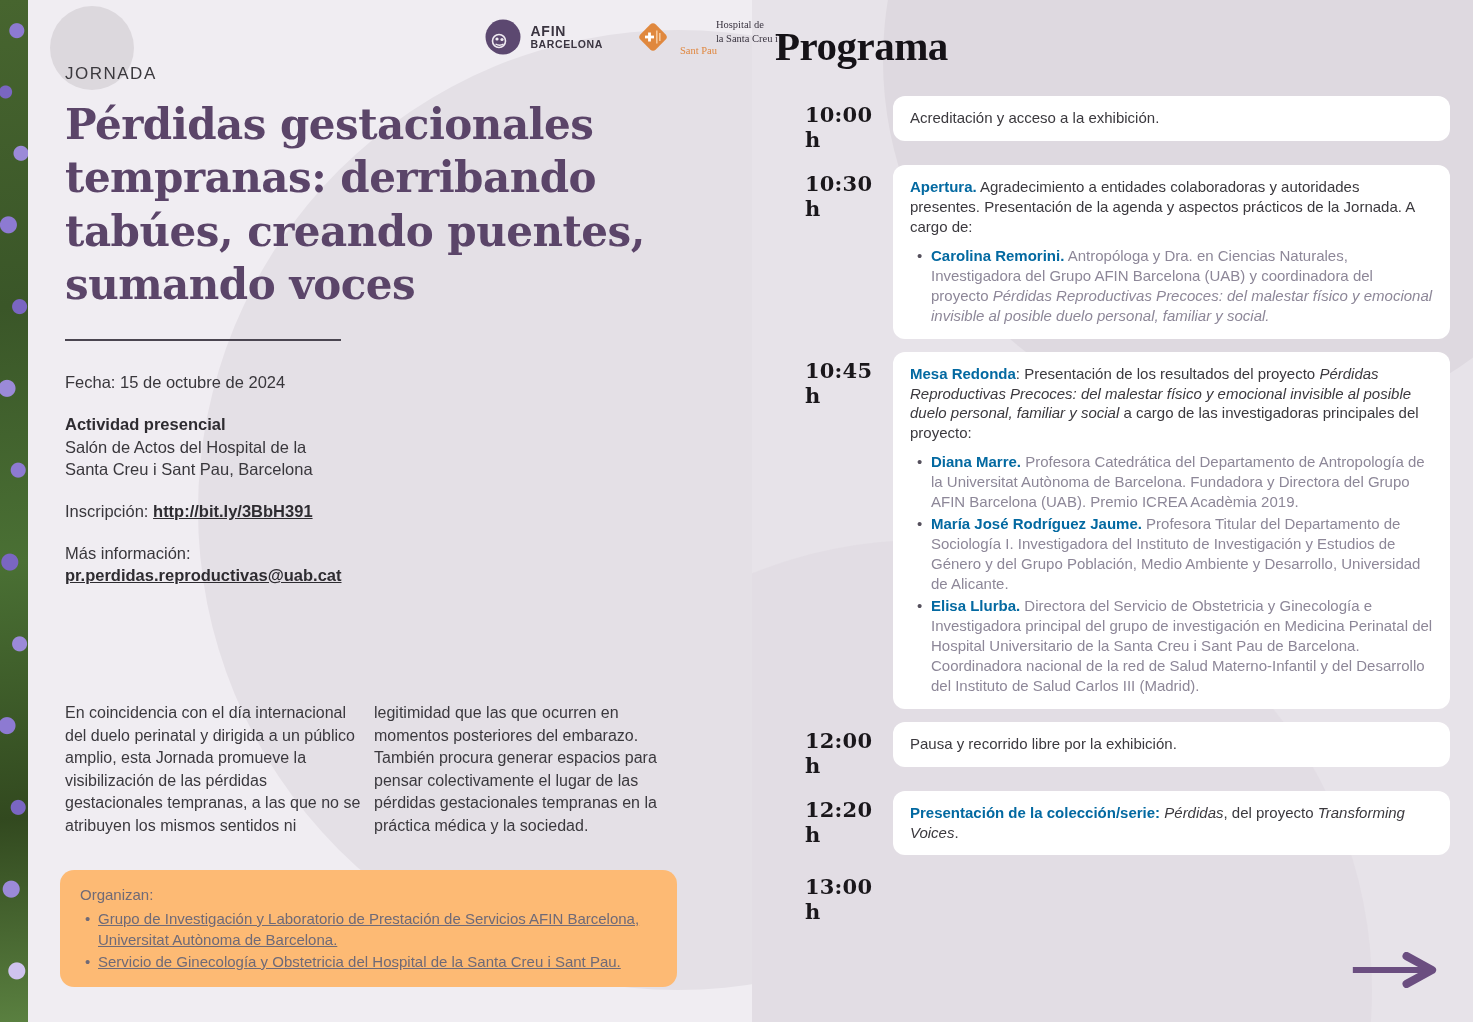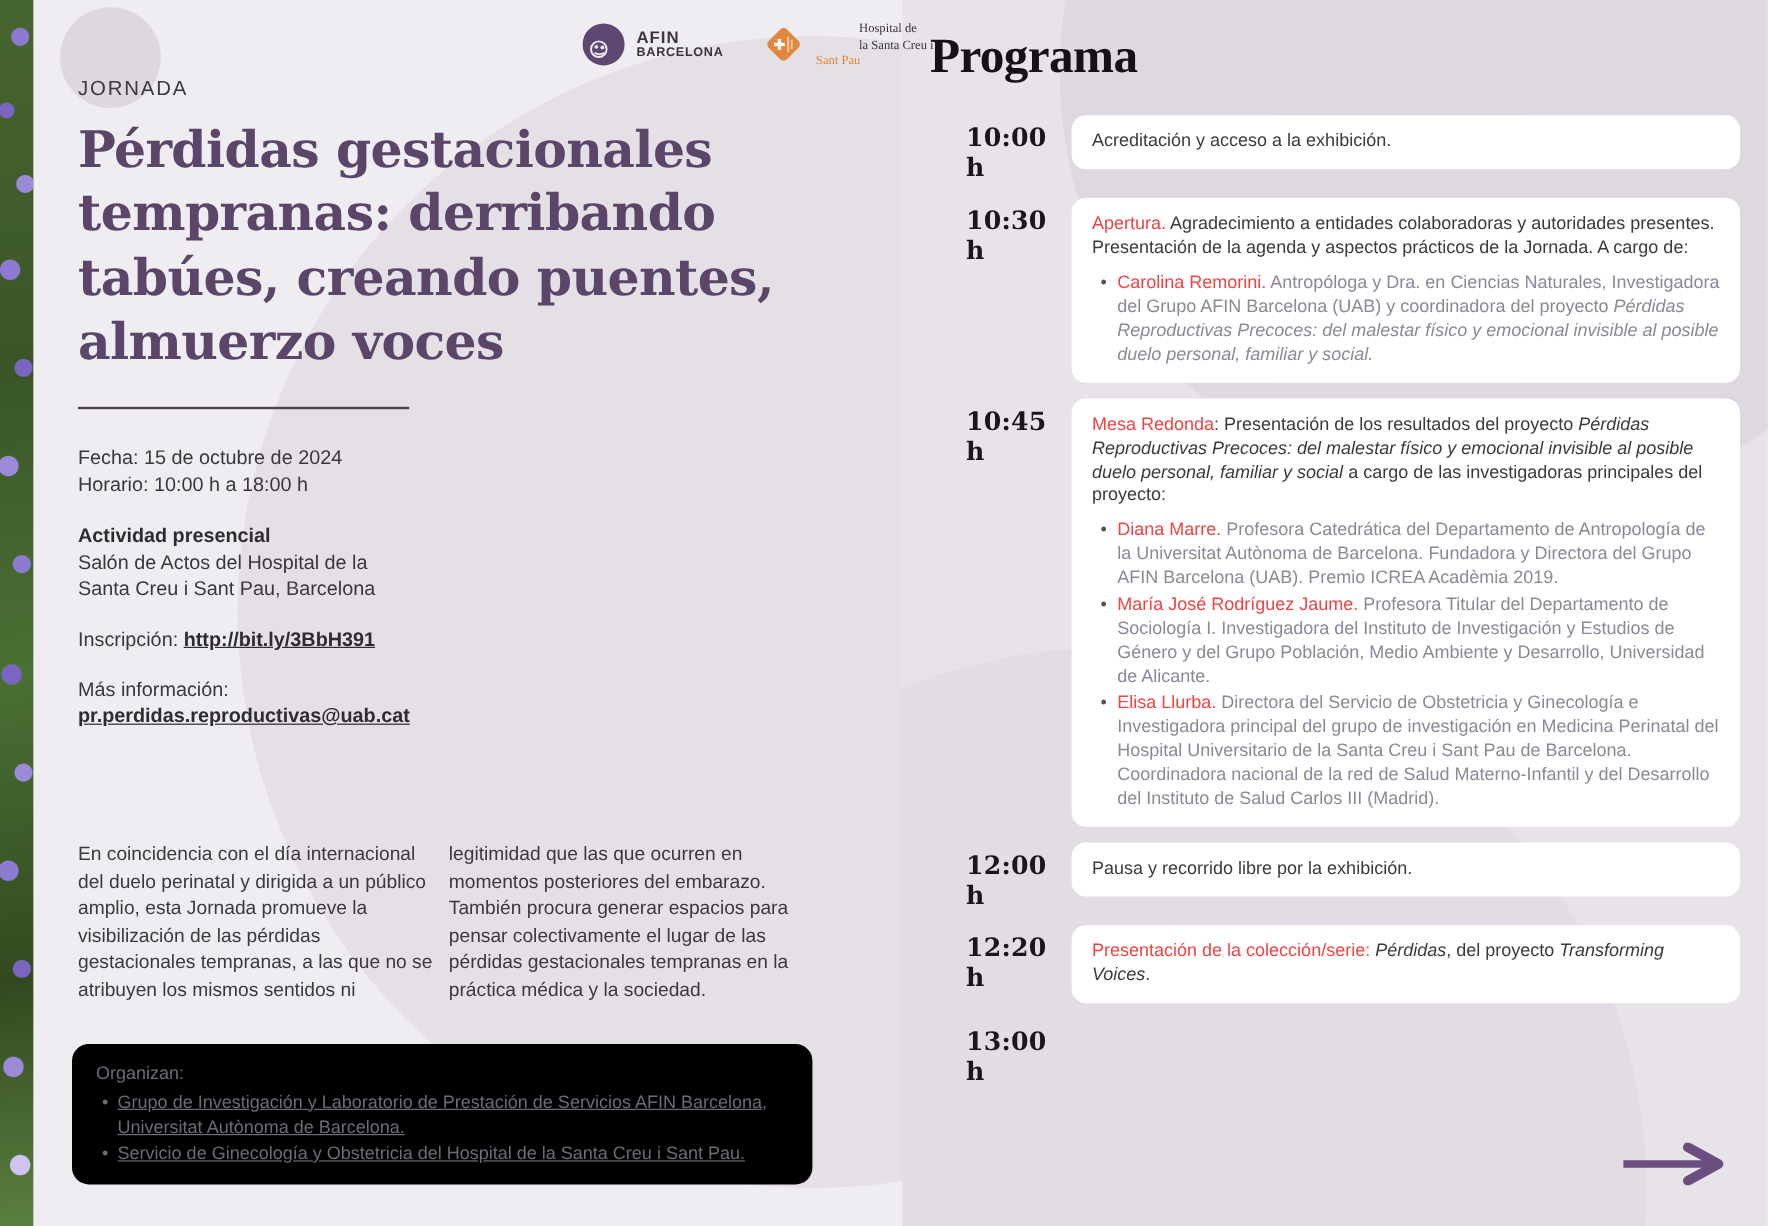--- a/index.html
+++ b/index.html
@@ -63,21 +63,21 @@
   .bold-line{font-weight:700;color:#2e2c31;}
   .pre{white-space:pre-line;}
   .link{font-weight:700;color:#2e2c31;text-decoration:underline;cursor:pointer;}
   .intro{
     position:absolute;left:37px;top:702px;width:616px;display:flex;gap:8px;
     font-size:16px;line-height:1.41;color:#3b393e;
   }
   .intro-col{width:301px;}
   .org-card{
     position:absolute;left:32px;top:870px;width:577px;
-    background:#000000;border-radius:14px;padding:14px 20px 15px 20px;
+    background:#fdba74;border-radius:14px;padding:14px 20px 15px 20px;
     font-size:15px;line-height:1.44;color:#6f6a77;
   }
   .org-card ul{margin:2px 0 0 0;padding:0;list-style:none;text-decoration:underline;}
   .org-card li{position:relative;padding-left:18px;}
   .org-card li::before{content:"•";position:absolute;left:5px;top:0;color:#6f6a77;}
   
   .program-heading{
     position:absolute;left:23px;top:22px;
     font-family:Liberation Serif, serif;font-weight:700;font-size:41px;color:#151217;letter-spacing:-.5px;
   }
@@ -91,21 +91,21 @@
     font-family:"DejaVu Serif",serif;font-weight:700;font-size:21px;color:#1a171b;letter-spacing:.2px;
   }
   .sched-card{
     flex:1;background:#ffffff;border-radius:12px;padding:12px 17px 13px 17px;
     font-size:15px;line-height:1.33;color:#3b393e;box-sizing:border-box;
   }
   .sched-p{margin:0;}
   .sched-ul{margin:9px 0 0 0;padding:0;list-style:none;}
   .sched-ul li{position:relative;padding-left:21px;margin-top:2px;}
   .sched-ul li::before{content:"•";position:absolute;left:7px;top:0;color:#55505c;}
-  .b{font-weight:400;color:#ef4444;}
+  .b{font-weight:700;color:#0369a1;}
   .i{font-style:italic;}
   .m{color:#8d8798;}
   .next-arrow{position:absolute;right:28px;bottom:34px;width:96px;height:36px;cursor:pointer;}
 </style>
 </head>
 <body>
 
 <div class="photo-strip"></div>
 
 <div class="left-panel">
@@ -141,26 +141,25 @@
           <div class="hosp-accent">Sant Pau</div>
         </div>
       </div>
     </div>
 
     <div class="lp-flow">
       <div class="kicker">JORNADA</div>
       <h1 class="main-title" style="margin-bottom:0;">Pérdidas gestacionales
 tempranas: derribando
 tabúes, creando puentes,
-almuerzo voces</h1>
+sumando voces</h1>
       <div class="title-rule"></div>
 
       <div class="detail-block mt30">
         <div>Fecha: 15 de octubre de 2024</div>
-        <div>Horario: 10:00 h a 18:00 h</div>
       </div>
 
       <div class="detail-block mt20">
         <div class="bold-line">Actividad presencial</div>
         <div class="pre">Salón de Actos del Hospital de la
 Santa Creu i Sant Pau, Barcelona</div>
       </div>
 
       <div class="detail-block mt20">
         <span>Inscripción: </span><span class="link">http://bit.ly/3BbH391</span>

